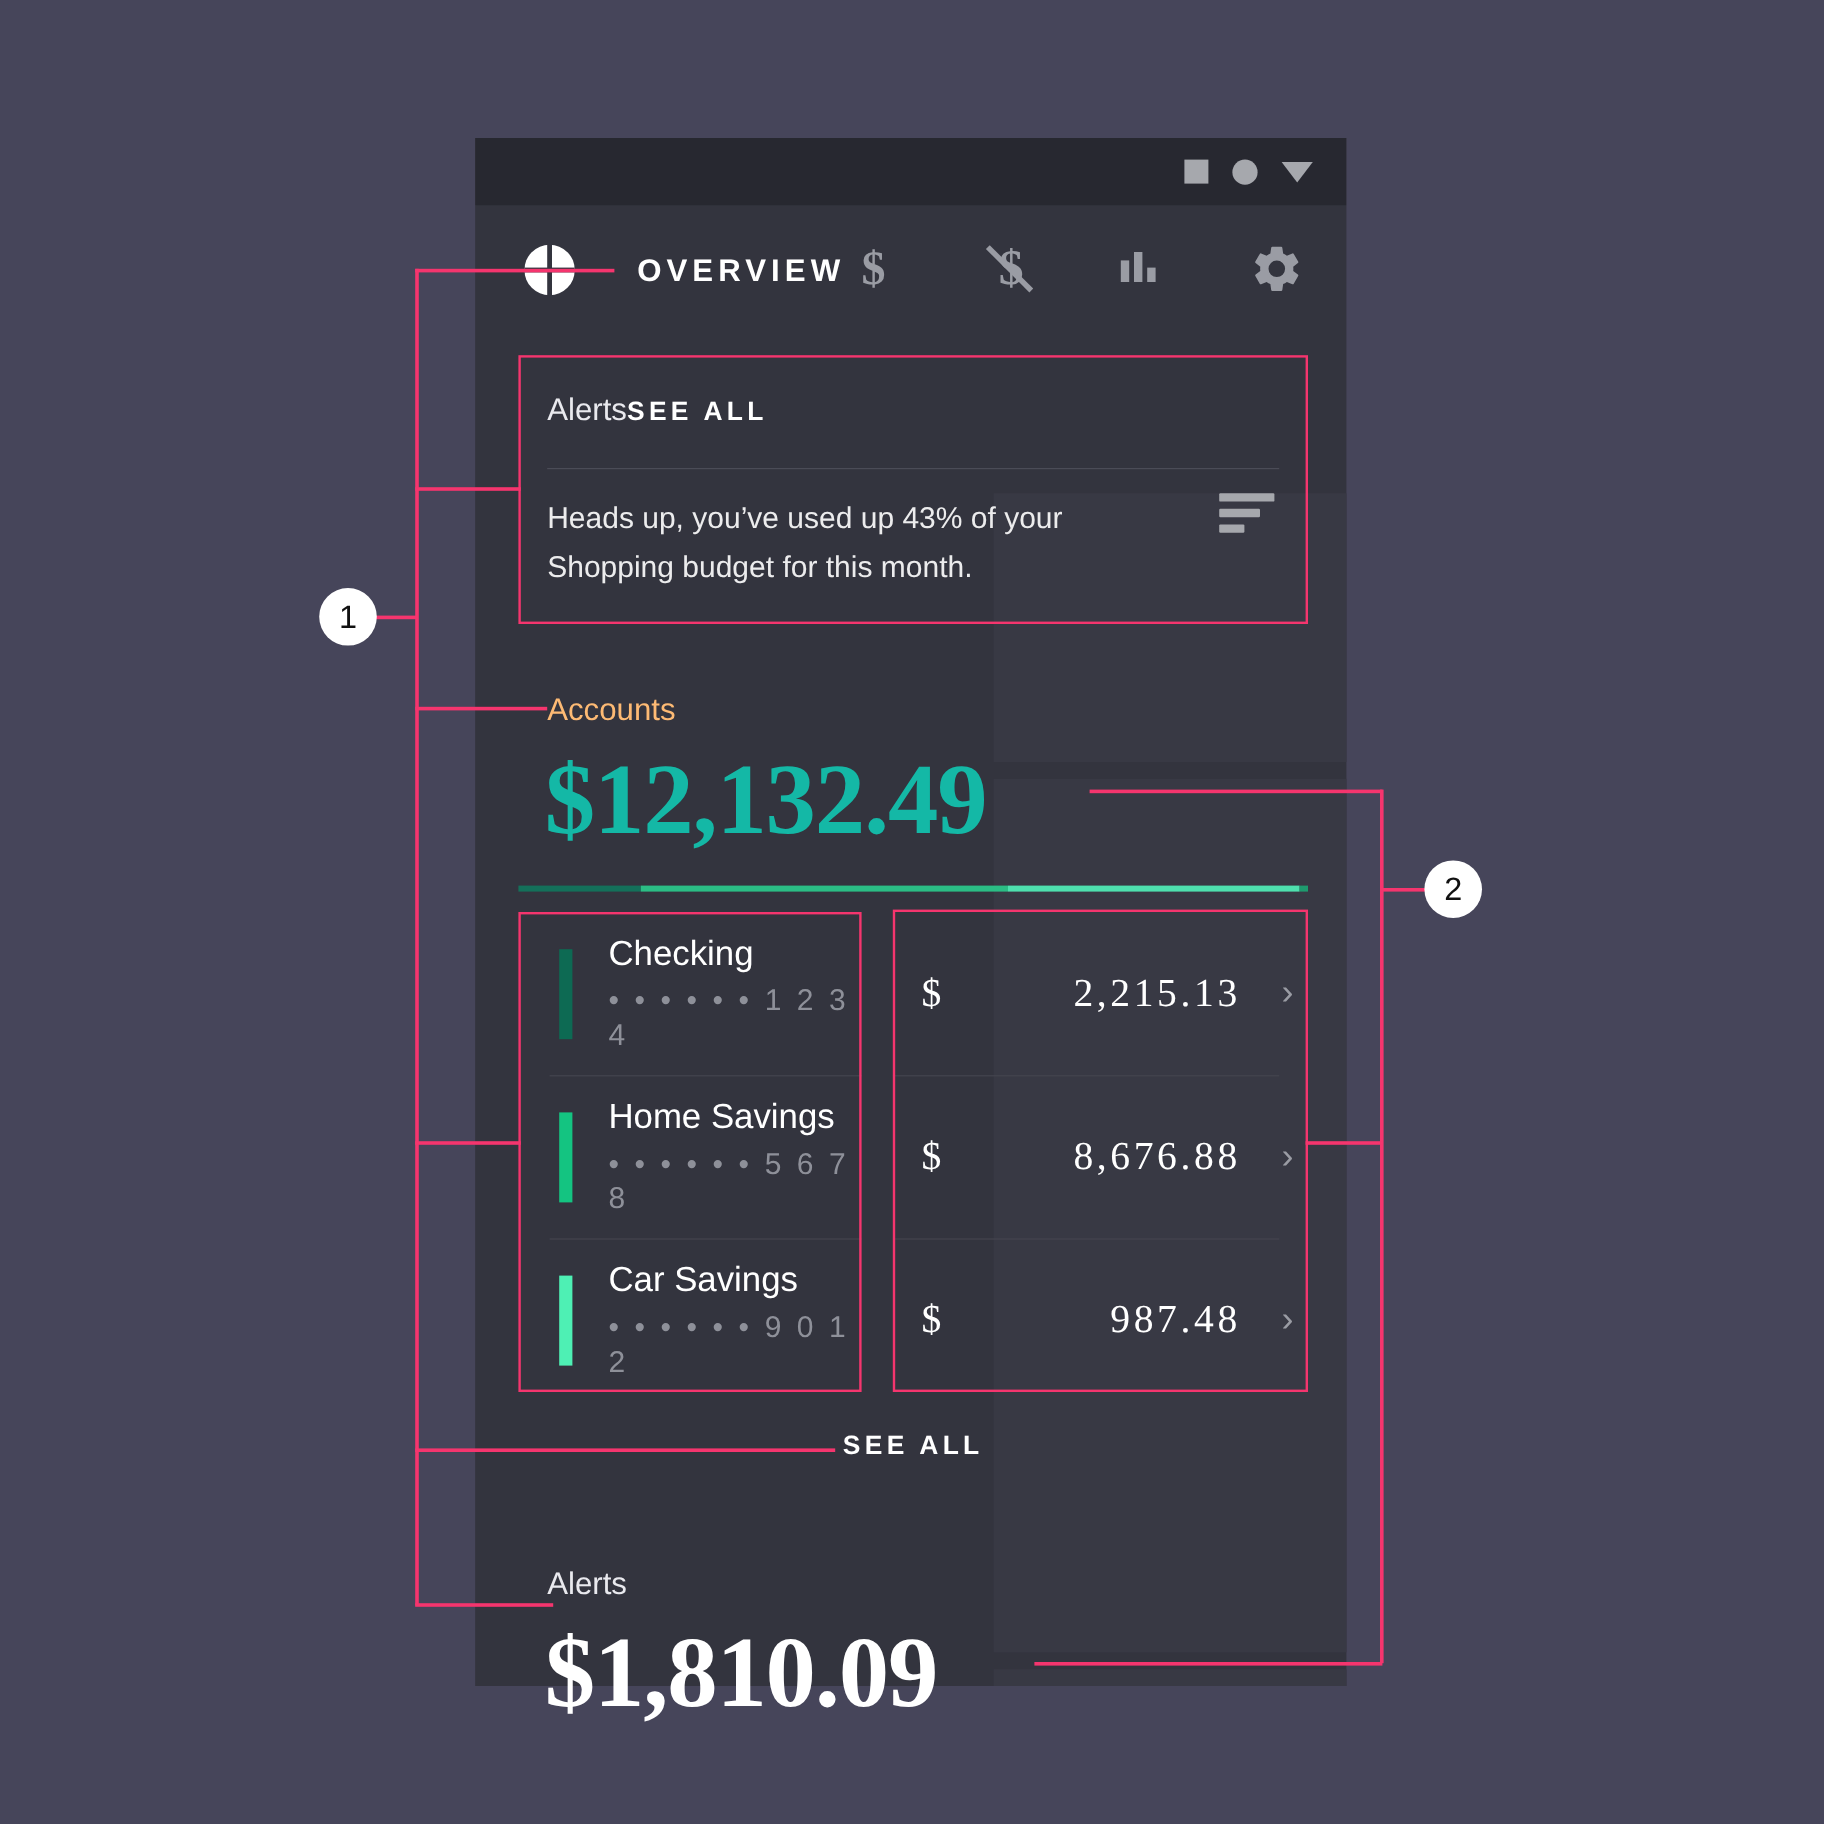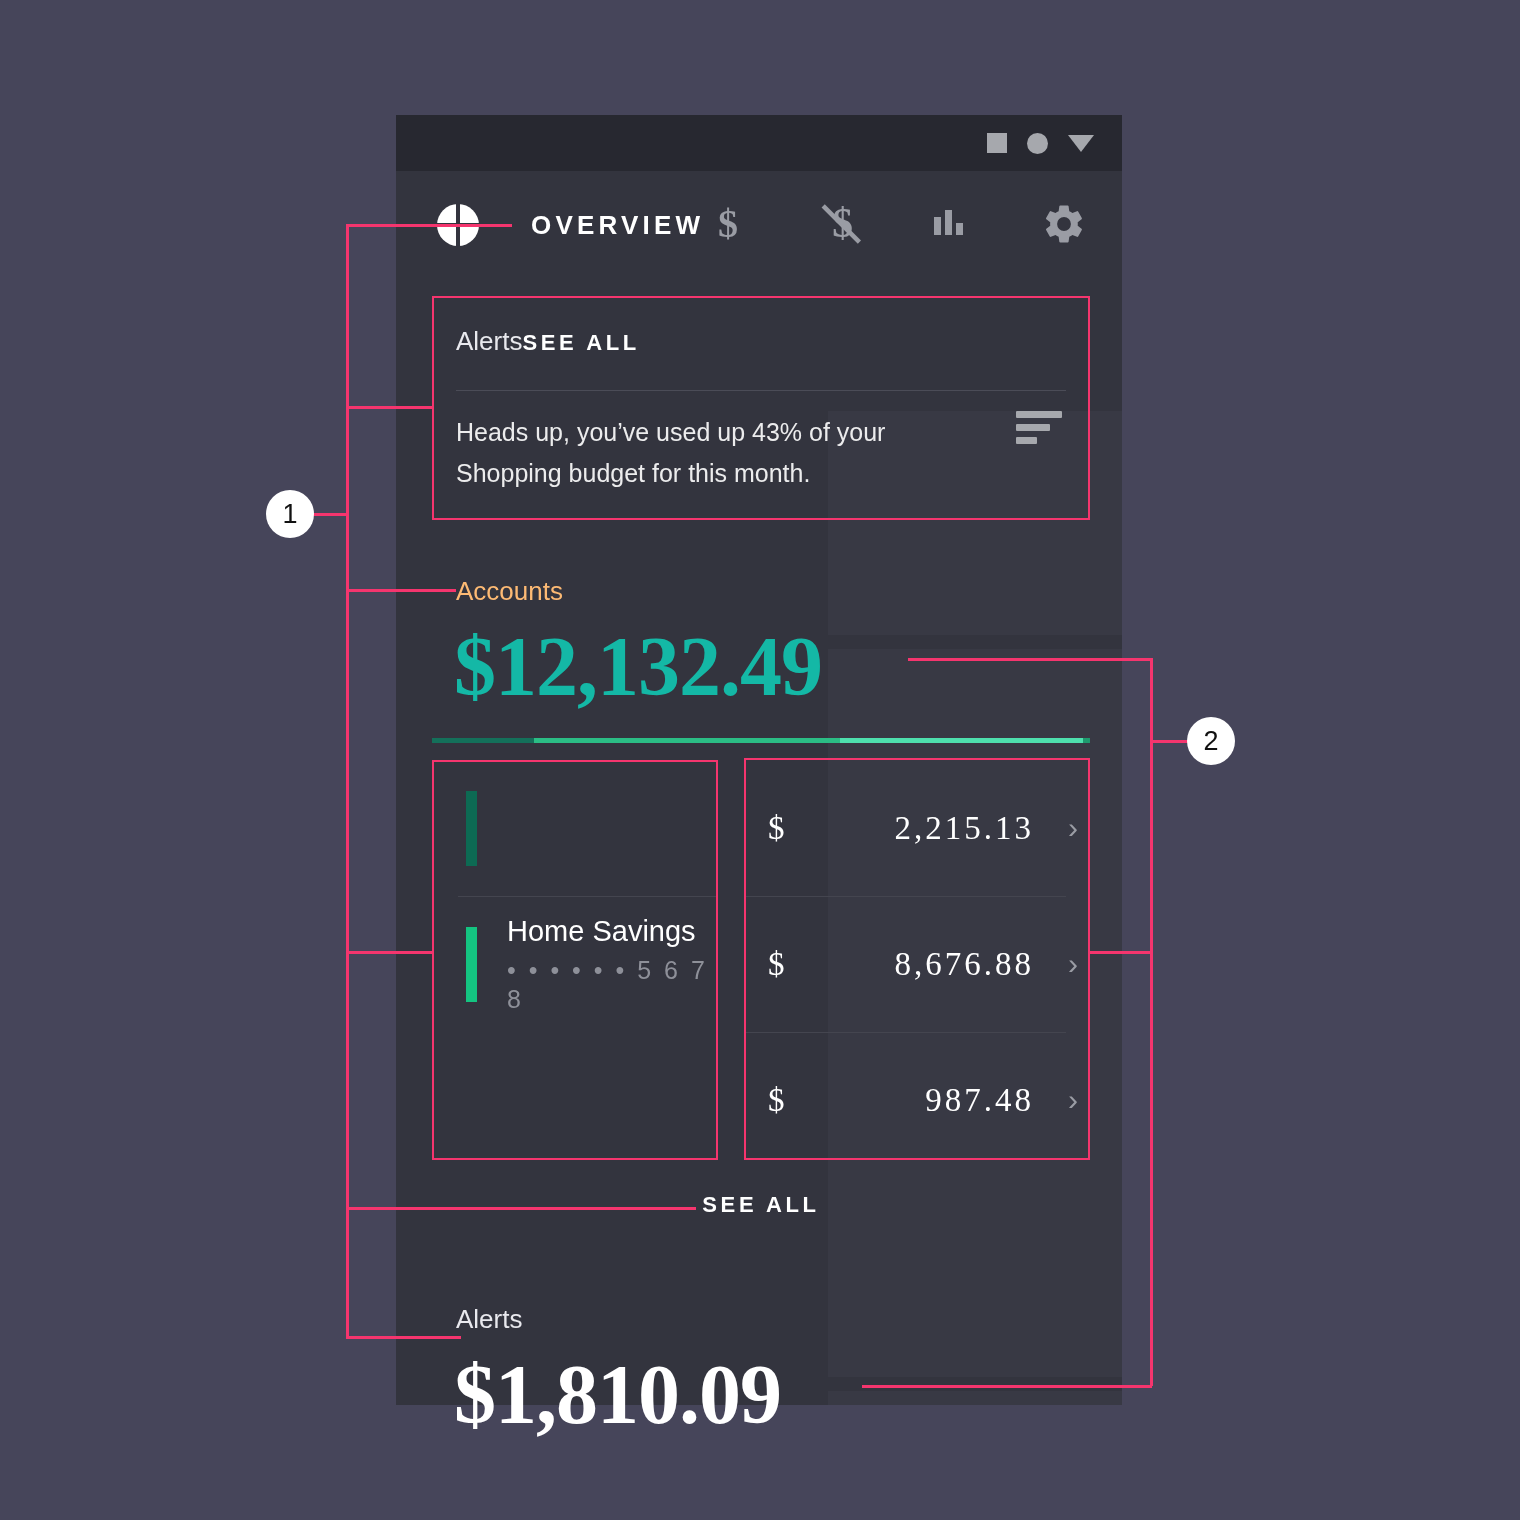--- a/index.html
+++ b/index.html
@@ -235,28 +235,39 @@
 <div id="accounts-bar">
     <div style="background: rgb(20, 112, 90); width: 15.5%; height: 100%;"></div>
     <div style="background: rgb(43, 189, 133); width: 46.5%; height: 100%;"></div>
     <div style="background: rgb(78, 224, 174); width: 37%; height: 100%;"></div>
     <div style="background: rgb(30, 154, 110); width: 1%; height: 100%;"></div>
   </div>
 
 <div id="acct-names" class="acct-rows">
     <div class="acct-row">
       <div class="acct-color" style="background: rgb(13, 106, 83);"></div>
+      <div class="acct-text">
+        <div class="acct-name">Checking</div>
+        <div class="acct-num">• • • • • • 1 2 3 4</div>
+      </div>
     </div>
     <div class="acct-row">
       <div class="acct-color" style="background: rgb(20, 196, 129);"></div>
       <div class="acct-text">
         <div class="acct-name">Home Savings</div>
         <div class="acct-num">• • • • • • 5 6 7 8</div>
       </div>
     </div>
+    <div class="acct-row">
+      <div class="acct-color" style="background: rgb(78, 240, 180);"></div>
+      <div class="acct-text">
+        <div class="acct-name">Car Savings</div>
+        <div class="acct-num">• • • • • • 9 0 1 2</div>
+      </div>
+    </div>
   </div>
 <div id="acct-amounts" class="acct-rows">
     <div class="acct-row">
       <div class="amt-row">
         <span class="amt-cur">$</span>
         <span class="amt-val">2,215.13</span>
         <span class="amt-chev">›</span>
       </div>
     </div>
     <div class="acct-row">

